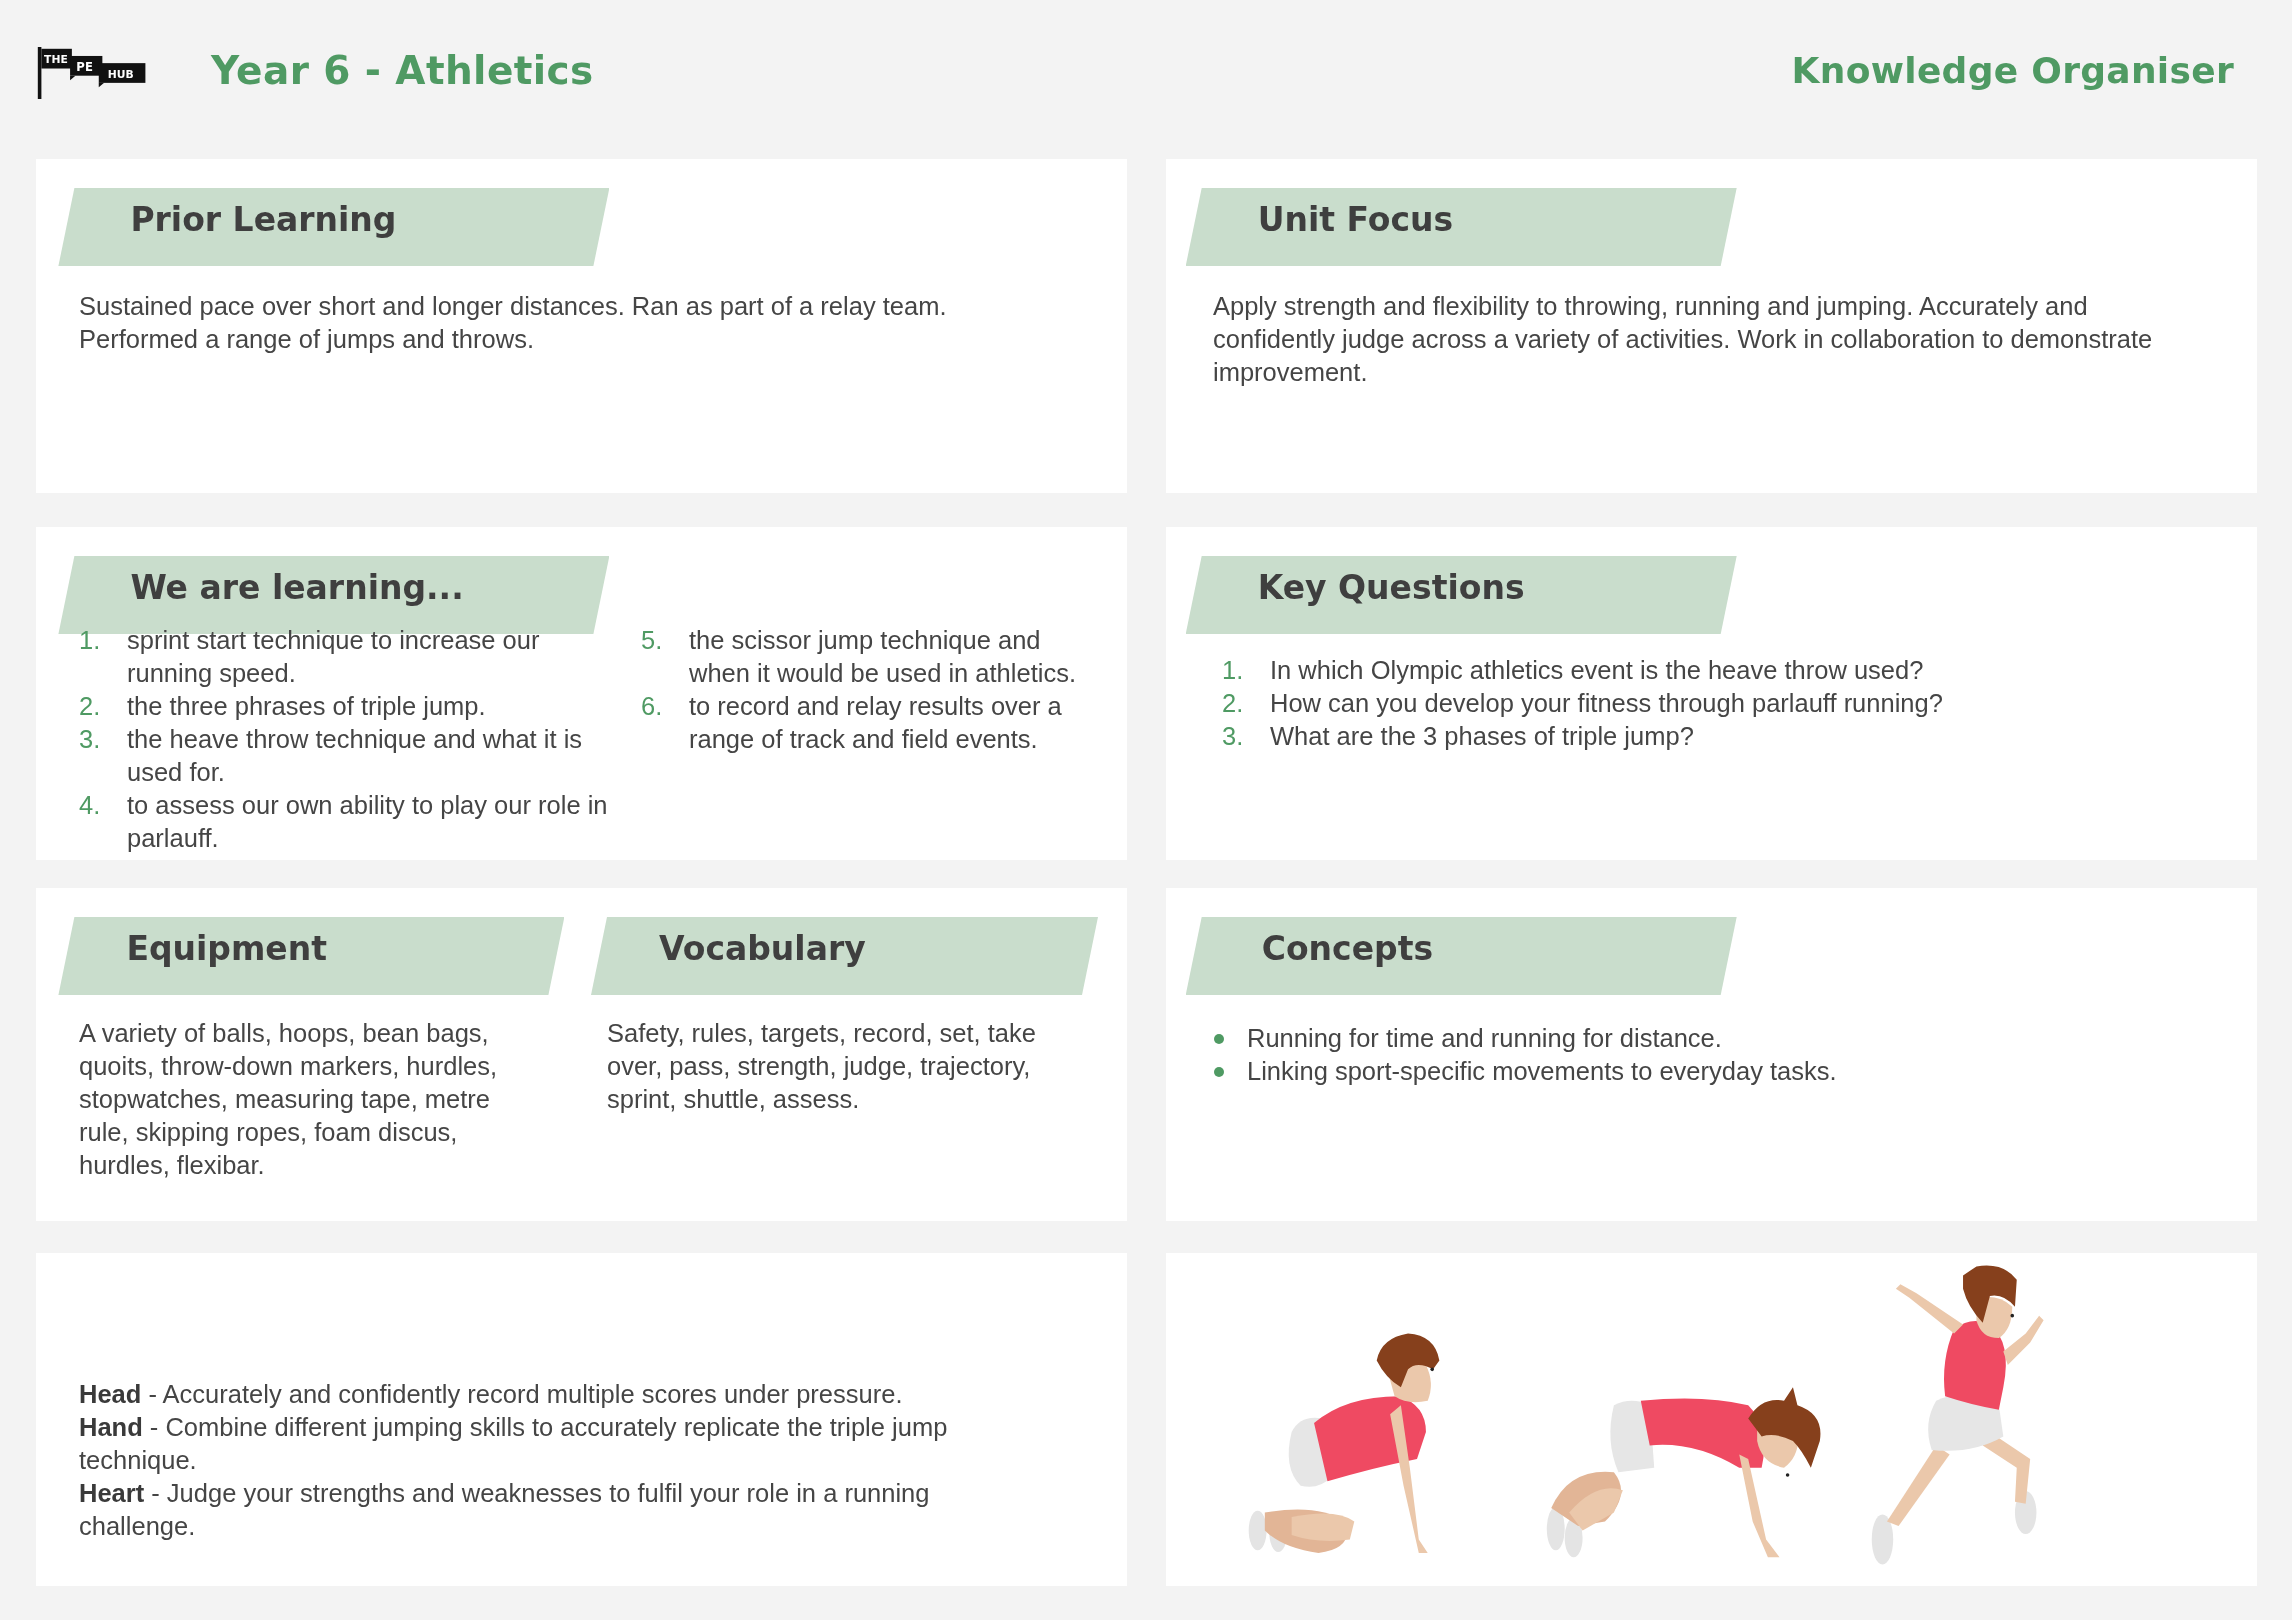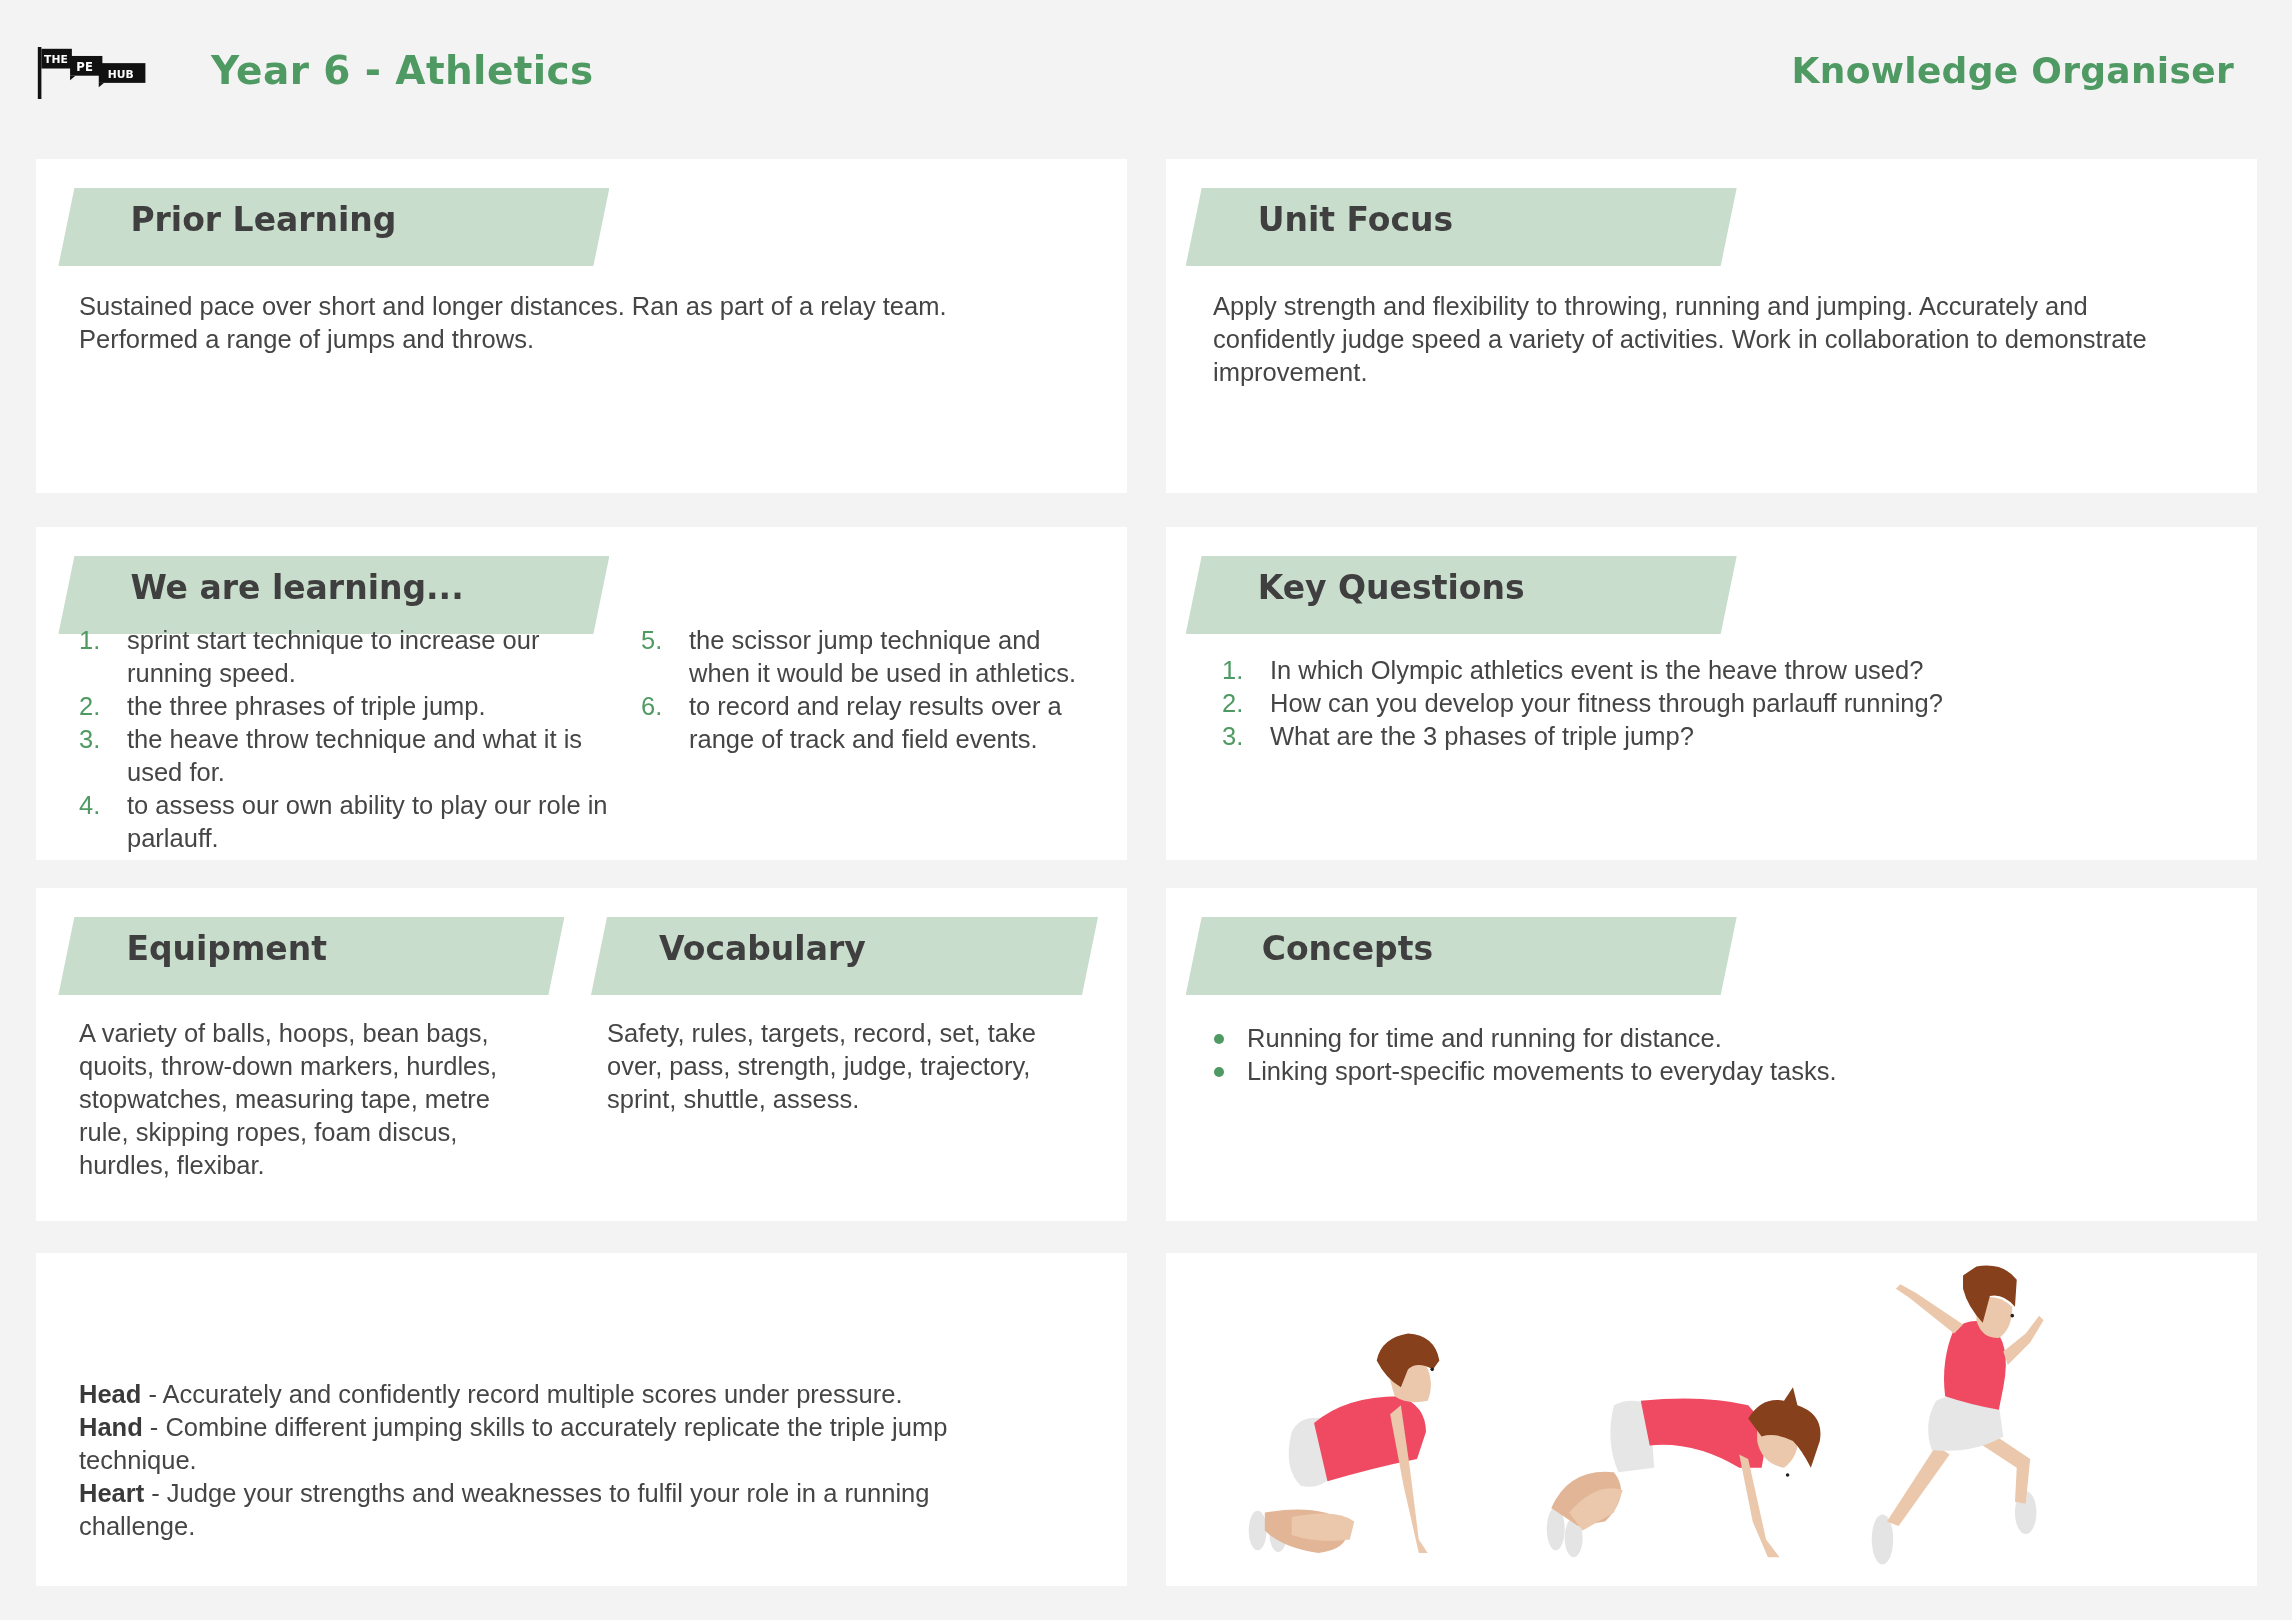--- a/index.html
+++ b/index.html
@@ -51,21 +51,21 @@
     <div>Performed a range of jumps and throws.</div>
   </div>
 </section>
 
 <section class="panel" style="left:1166px; top:159px; width:1091px; height:334px;">
   <div class="band" style="left:19.7px; top:29px; width:551px;">
     <span class="band-title" style="left:72px;">Unit Focus</span>
   </div>
   <div class="body-text" style="left:47px; top:131px;">
     <div>Apply strength and flexibility to throwing, running and jumping. Accurately and</div>
-    <div>confidently judge speed a variety of activities. Work in collaboration to demonstrate</div>
+    <div>confidently judge across a variety of activities. Work in collaboration to demonstrate</div>
     <div>improvement.</div>
   </div>
 </section>
 
 <section class="panel" style="left:36px; top:527px; width:1091px; height:333px;">
   <div class="band" style="left:22.4px; top:29px; width:551px;">
     <span class="band-title" style="left:72px;">We are learning...</span>
   </div>
   <ol class="num-list" style="left:43px; top:97px; width:591px;">
     <li><span class="num">1.</span><span>sprint start technique to increase our</span><br><span>running speed.</span></li>

